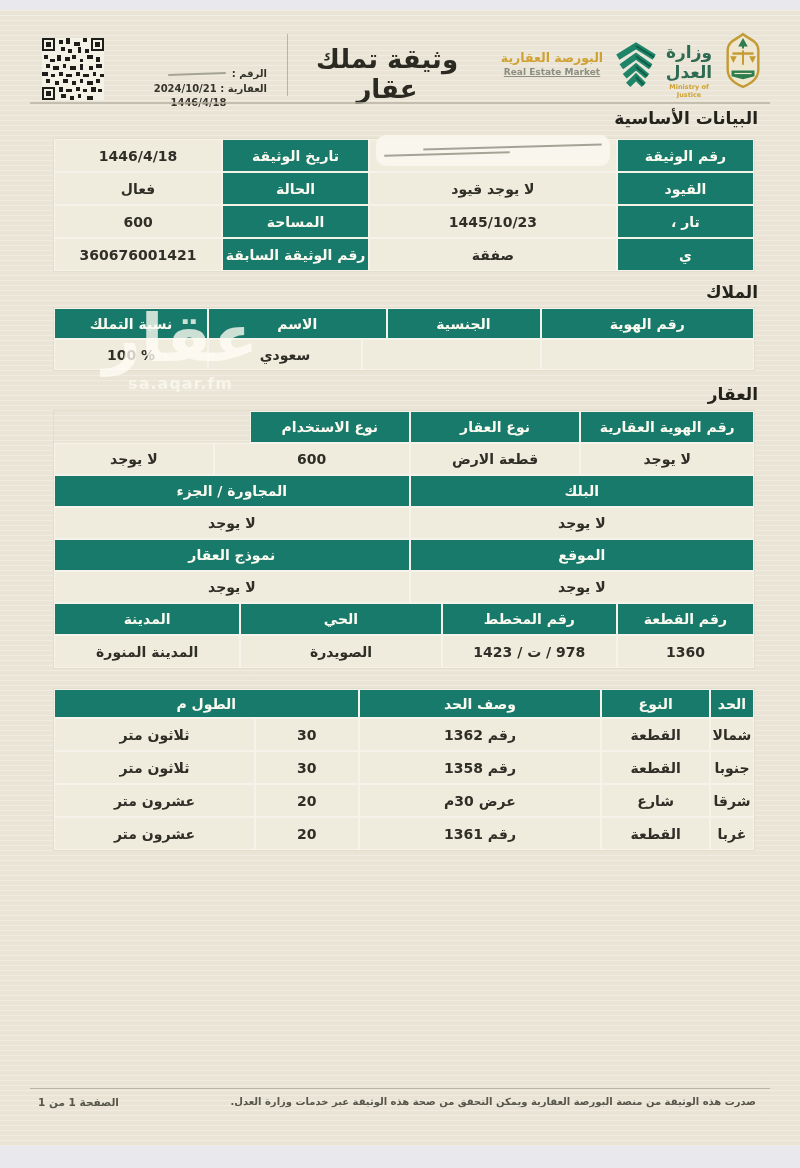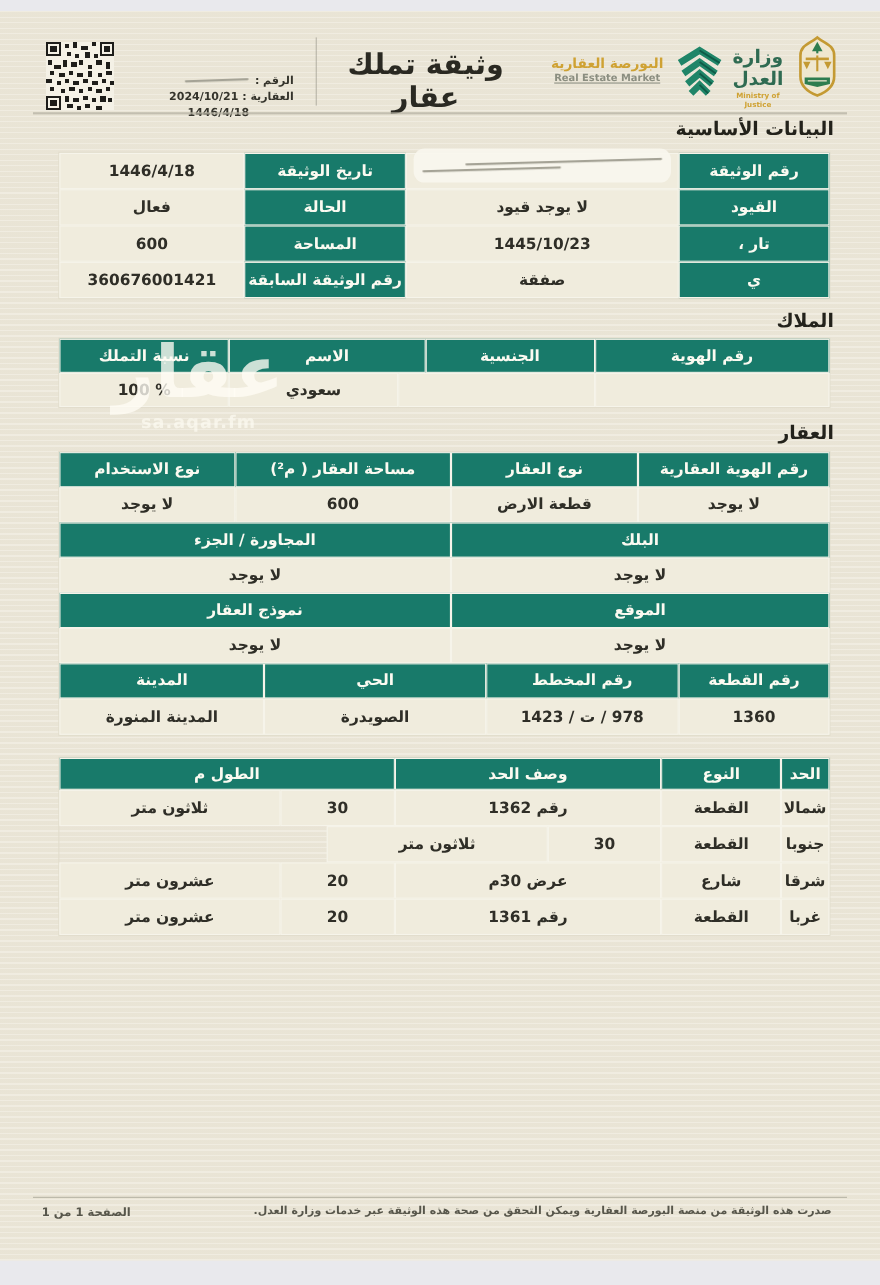--- a/index.html
+++ b/index.html
@@ -227,21 +227,20 @@
     <div class="wm-main">عقار</div>
     <div class="wm-sub">sa.aqar.fm</div>
   </div>
 
   <div class="sec-title" style="top:374px">العقار</div>
 
   <div class="tbl" style="top:400px">
     <div class="trow" style="height:32px">
       <div class="c th" style="width:24.8%">رقم الهوية العقارية</div>
       <div class="c th" style="width:24.4%">نوع العقار</div>
-      <div class="c th" style="width:28%">مساحة العقار ( م²)</div>
       <div class="c th" style="width:22.8%">نوع الاستخدام</div>
     </div>
     <div class="trow" style="height:32px">
       <div class="c td" style="width:24.8%">لا يوجد</div>
       <div class="c td" style="width:24.4%">قطعة الارض</div>
       <div class="c td" style="width:28%">600</div>
       <div class="c td" style="width:22.8%">لا يوجد</div>
     </div>
     <div class="trow" style="height:32px">
       <div class="c th" style="width:49.2%">البلك</div>
@@ -283,20 +282,21 @@
     <div class="trow" style="height:33px">
       <div class="c td" style="width:6.3%">شمالا</div>
       <div class="c td" style="width:15.5%">القطعة</div>
       <div class="c td" style="width:34.7%">رقم 1362</div>
       <div class="c td" style="width:14.8%">30</div>
       <div class="c td" style="width:28.7%">ثلاثون متر</div>
     </div>
     <div class="trow" style="height:33px">
       <div class="c td" style="width:6.3%">جنوبا</div>
       <div class="c td" style="width:15.5%">القطعة</div>
+      <div class="c td" style="width:34.7%">رقم 1358</div>
       <div class="c td" style="width:14.8%">30</div>
       <div class="c td" style="width:28.7%">ثلاثون متر</div>
     </div>
     <div class="trow" style="height:33px">
       <div class="c td" style="width:6.3%">شرقا</div>
       <div class="c td" style="width:15.5%">شارع</div>
       <div class="c td" style="width:34.7%">عرض 30م</div>
       <div class="c td" style="width:14.8%">20</div>
       <div class="c td" style="width:28.7%">عشرون متر</div>
     </div>

